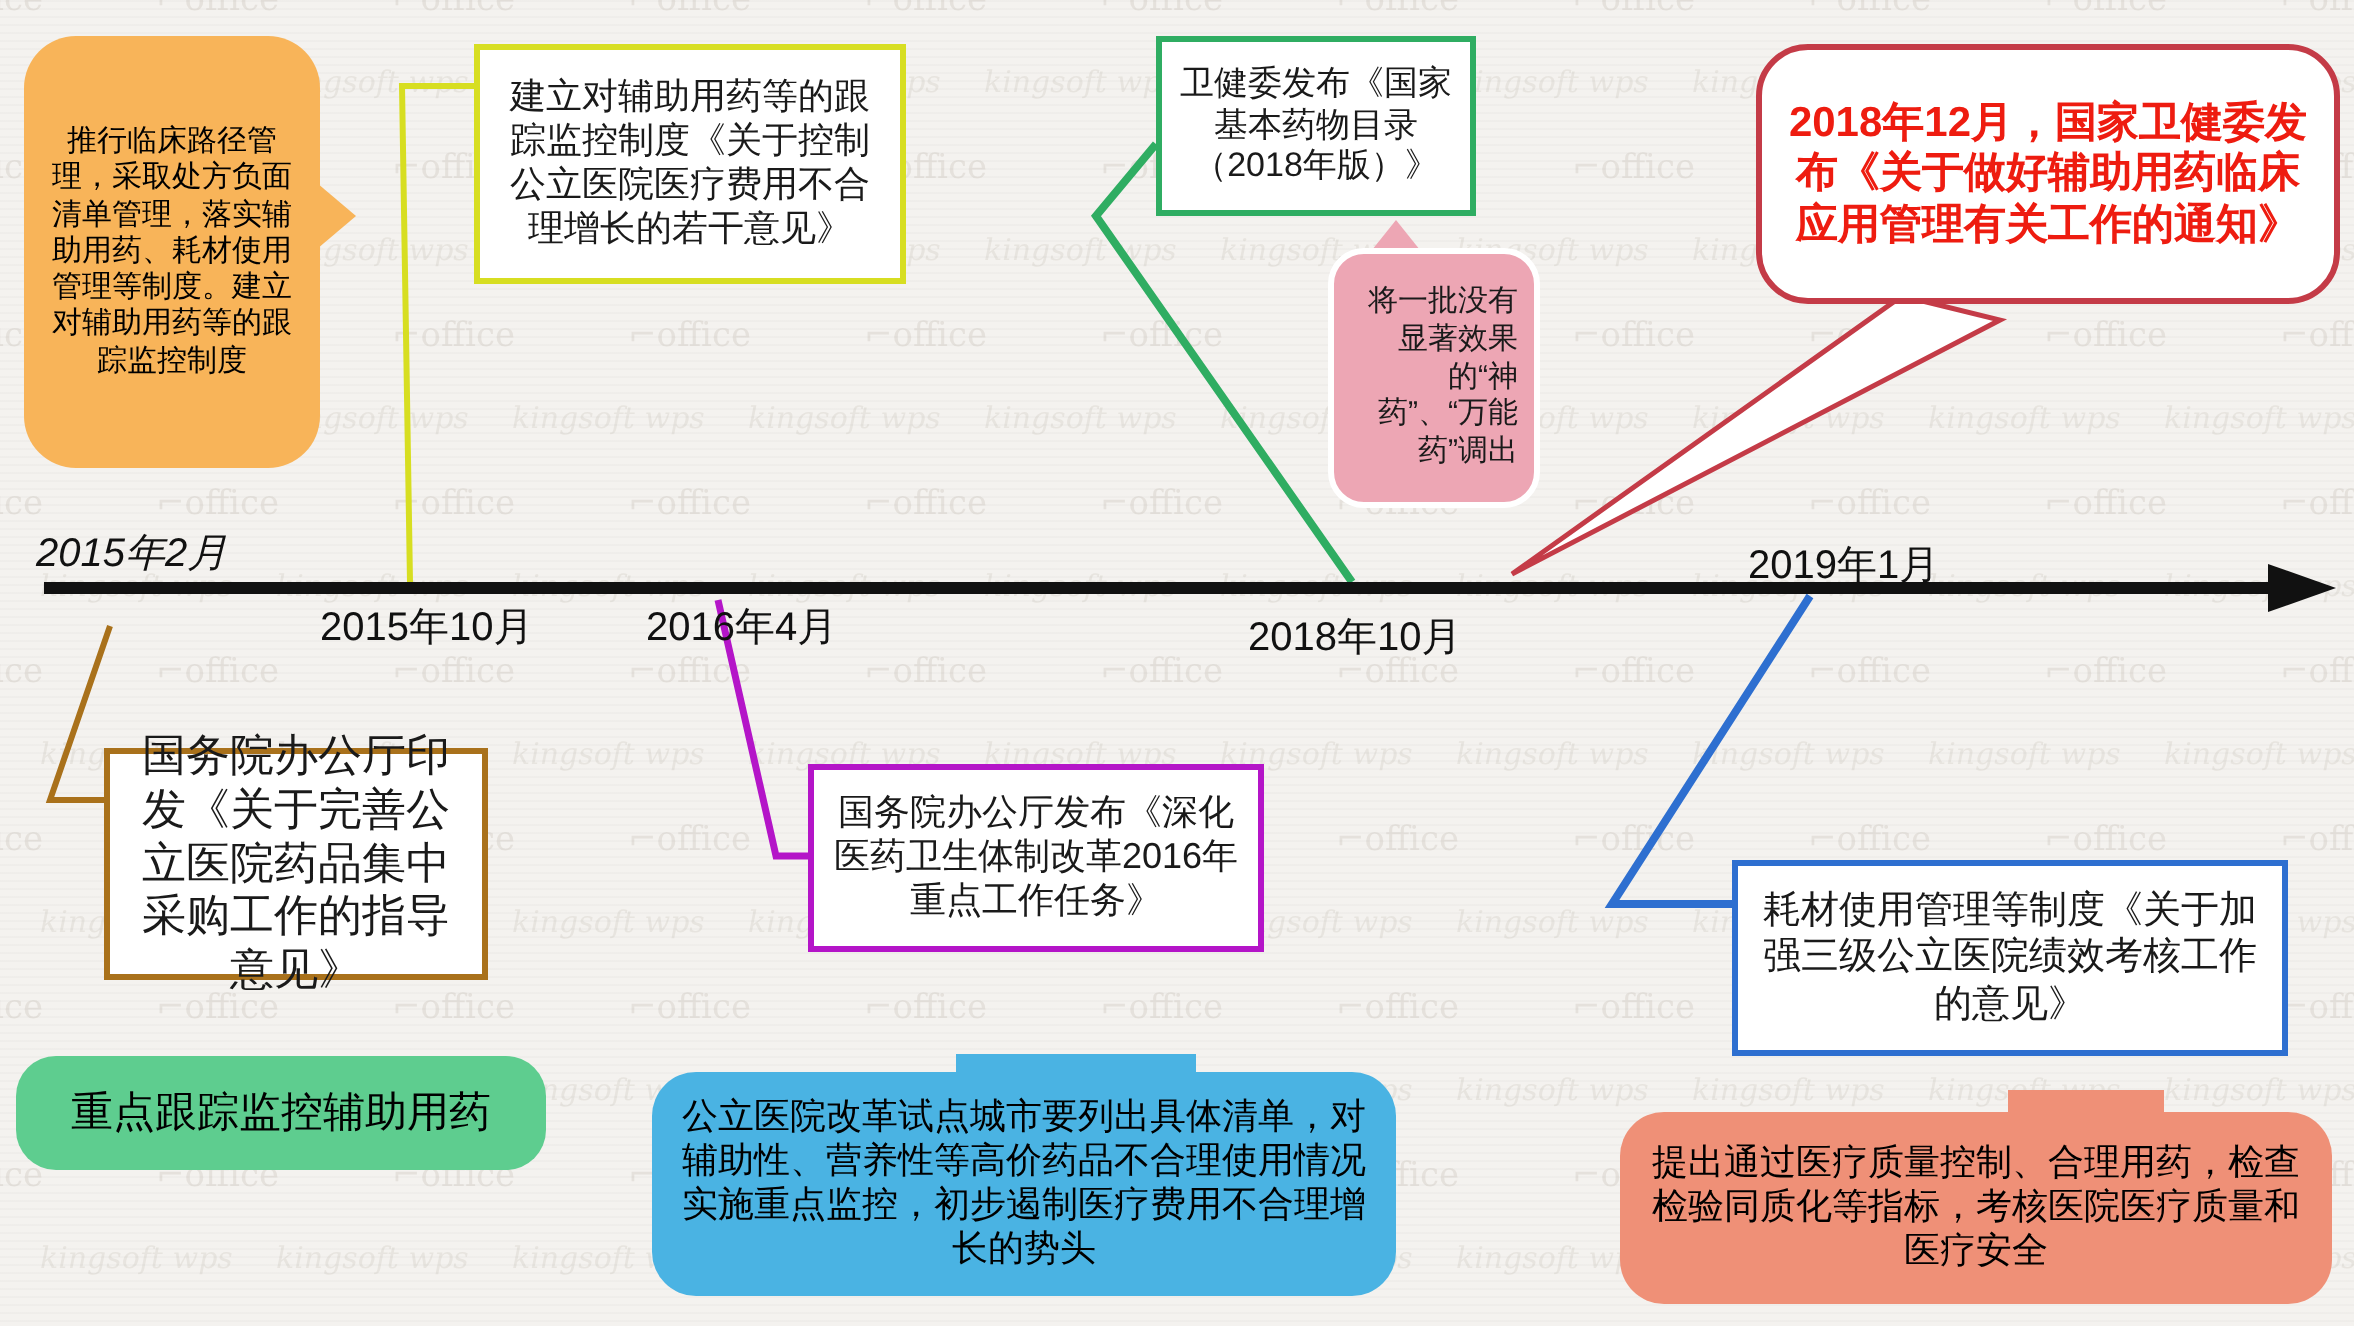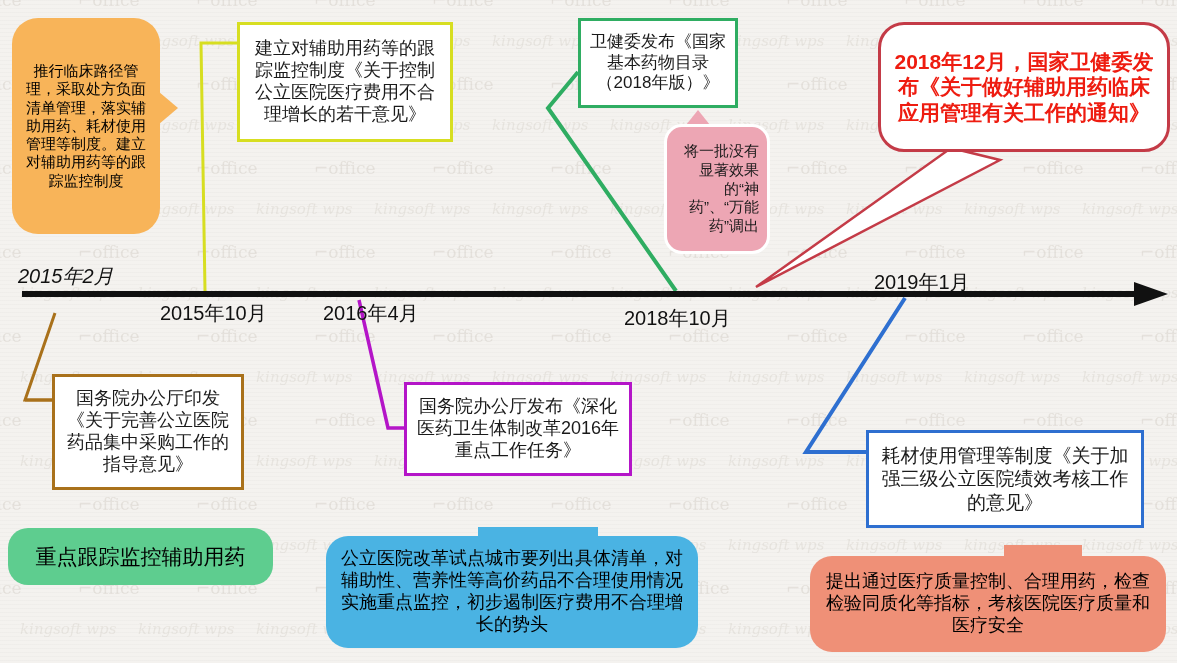--- a/index.html
+++ b/index.html
@@ -352,21 +352,21 @@
               border-bottom:20px solid #eda6b4;"></div>
   <div class="node fill-pink" style="left:664px; top:124px; width:106px; height:130px; font-size:15px; padding:6px 8px;
               display:flex; align-items:center; justify-content:center; text-align:right; line-height:1.25;">
     <span class="txt">将一批没有显著效果的“神药”、“万能药”调出</span>
   </div>
 
   <div class="node bubble-red" style="left:878px; top:22px; width:292px; height:130px; font-size:21px; padding:6px 10px;">
     <span class="txt">2018年12月，国家卫健委发布《关于做好辅助用药临床应用管理有关工作的通知》</span>
   </div>
 
-  <div class="node rectbox box-brown" style="left:52px; top:374px; width:192px; height:116px; font-size:18px; padding:20px 6px;">
+  <div class="node rectbox box-brown" style="left:52px; top:374px; width:192px; height:116px; font-size:22px; padding:20px 6px;">
     <span class="txt">国务院办公厅印发《关于完善公立医院药品集中采购工作的指导意见》</span>
   </div>
 
   <div class="node fill fill-green" style="left:8px; top:528px; width:265px; height:57px; font-size:21px; padding:4px 10px;">
     <span class="txt">重点跟踪监控辅助用药</span>
   </div>
 
   <div class="node rectbox box-purple" style="left:404px; top:382px; width:228px; height:94px; font-size:18px; padding:4px 6px;">
     <span class="txt">国务院办公厅发布《深化医药卫生体制改革2016年重点工作任务》</span>
   </div>

